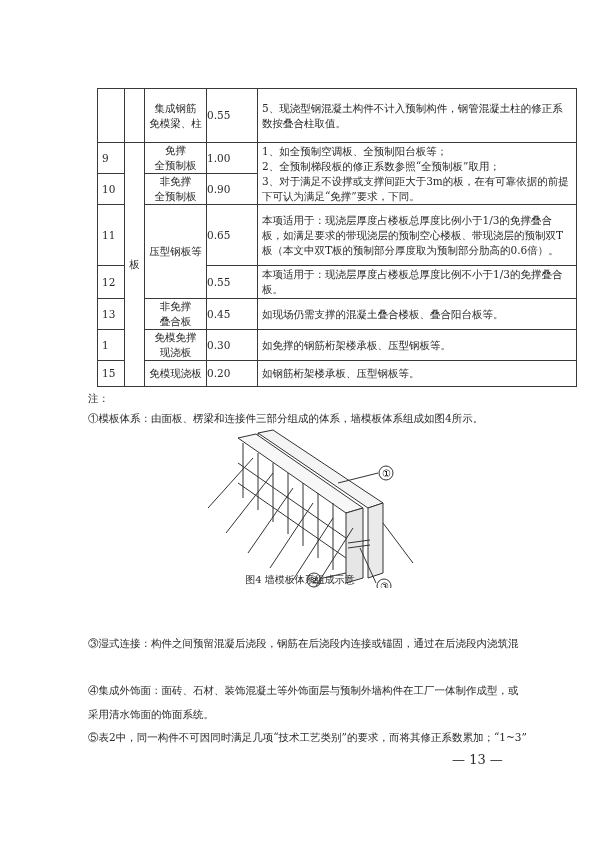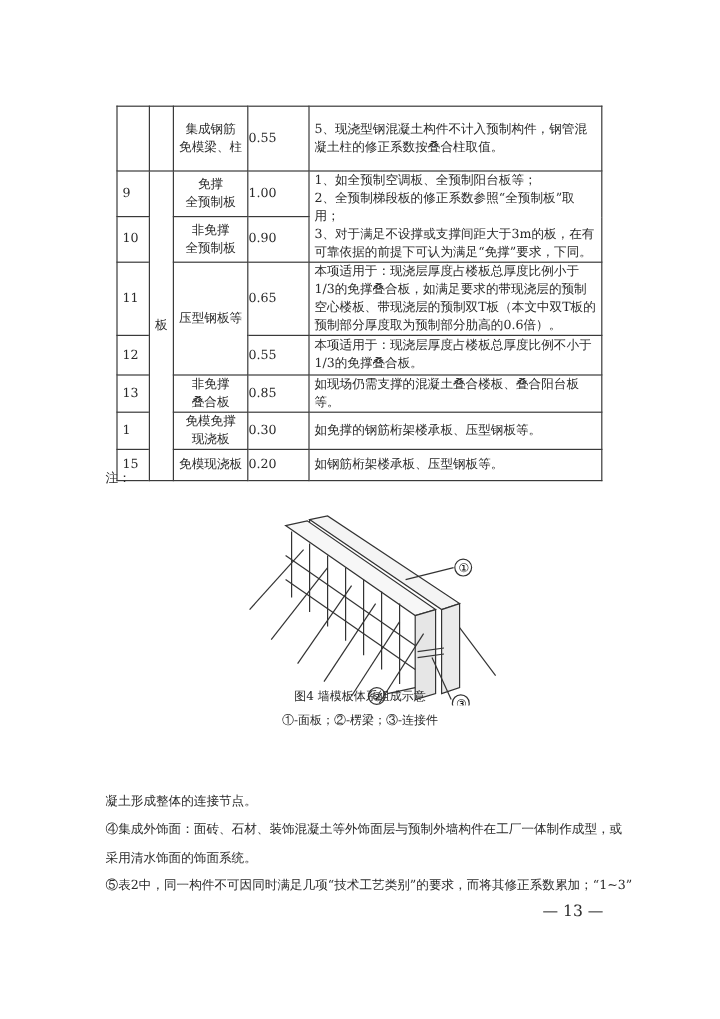--- a/index.html
+++ b/index.html
@@ -5,21 +5,21 @@
   html, body { margin: 0; padding: 0; }
   body {
     width: 600px; height: 849px; background: #ffffff;
     position: relative; overflow: hidden;
     font-family: "DejaVu Serif", "Liberation Serif", serif;
     color: #2a2a2a;
   }
   .page { position: absolute; left: 0; top: 0; width: 600px; height: 849px; }
   table.spec {
     position: absolute; left: 97px; top: 88px;
-    width: 405px; border-collapse: collapse;
+    width: 480px; border-collapse: collapse;
     font-size: 10.5px; line-height: 15px;
   }
   table.spec td {
     border: 1px solid #3a3a3a; padding: 0; vertical-align: middle;
   }
   td.c-no { width: 22px; text-align: left; padding-left: 4px !important; }
   td.c-cat { width: 19px; text-align: center; }
   td.c-type { width: 61px; text-align: center; }
   td.c-coef { width: 50px; text-align: left; }
   td.c-note { text-align: left; padding: 0 4px !important; font-size: 10.5px; line-height: 15px; }
@@ -67,40 +67,41 @@
     </tr>
     <tr style="height:33px">
       <td class="c-no">12</td>
       <td class="c-coef">0.55</td>
       <td class="c-note">本项适用于：现浇层厚度占楼板总厚度比例不小于1/3的免撑叠合板。</td>
     </tr>
     <tr style="height:31px">
       <td class="c-no">13</td>
       <td class="c-type" style="white-space:pre-line">非免撑
 叠合板</td>
-      <td class="c-coef">0.85</td>
+      <td class="c-coef">0.45</td>
       <td class="c-note">如现场仍需支撑的混凝土叠合楼板、叠合阳台板等。</td>
     </tr>
     <tr style="height:30px">
       <td class="c-no">1</td>
       <td class="c-type" style="white-space:pre-line">免模免撑
 现浇板</td>
       <td class="c-coef">0.30</td>
       <td class="c-note">如免撑的钢筋桁架楼承板、压型钢板等。</td>
     </tr>
     <tr style="height:26px">
       <td class="c-no">15</td>
       <td class="c-type">免模现浇板</td>
       <td class="c-coef">0.20</td>
       <td class="c-note">如钢筋桁架楼承板、压型钢板等。</td>
     </tr>
   </tbody>
     </table>
 
   <div class="line" style="top:392px">注：</div>
+  <div class="line" style="top:412px">①模板体系：由面板、楞梁和连接件三部分组成的体系，墙模板体系组成如图4所示。</div>
 
   <svg class="fig" viewBox="0 0 220 160">
     <g stroke="#333" stroke-width="1" fill="none">
 
       <polygon points="60,5 75,2 185,75 170,80" fill="#f4f4f4"></polygon>
       <polygon points="170,80 185,75 185,145 170,150" fill="#eaeaea"></polygon>
       <line x1="60" y1="5" x2="60" y2="20"></line>
 
       <polygon points="40,10 58,6 165,80 148,85" fill="#f7f7f7"></polygon>
       <polygon points="148,85 165,80 165,150 148,155" fill="#e6e6e6"></polygon>
@@ -133,21 +134,20 @@
       <circle cx="188" cy="45" r="7"></circle>
       <circle cx="116" cy="152" r="7"></circle>
       <circle cx="186" cy="158" r="7"></circle>
     </g>
     <text x="184" y="49" font-size="10">①</text>
     <text x="112" y="156" font-size="10">②</text>
     <text x="182" y="162" font-size="10">③</text>
   </svg>
 
   <div class="caption" style="top:573px">图4  墙模板体系组成示意</div>
-  <div class="caption" style="top:593px">①-面板；②-楞梁；③-连接件</div>
 
-  <div class="line" style="top:661px">凝土形成整体的连接节点。</div>
+  <div class="line" style="top:637px">③湿式连接：构件之间预留混凝后浇段，钢筋在后浇段内连接或锚固，通过在后浇段内浇筑混</div>
   <div class="line" style="top:708px">采用清水饰面的饰面系统。</div>
   <div class="line" style="top:684px">④集成外饰面：面砖、石材、装饰混凝土等外饰面层与预制外墙构件在工厂一体制作成型，或</div>
   <div class="line" style="top:731px">⑤表2中，同一构件不可因同时满足几项“技术工艺类别”的要求，而将其修正系数累加；“1~3”</div>
 
   <div class="pagenum" style="top:752px">— 13 —</div>
 </div>
 
 </body></html>

